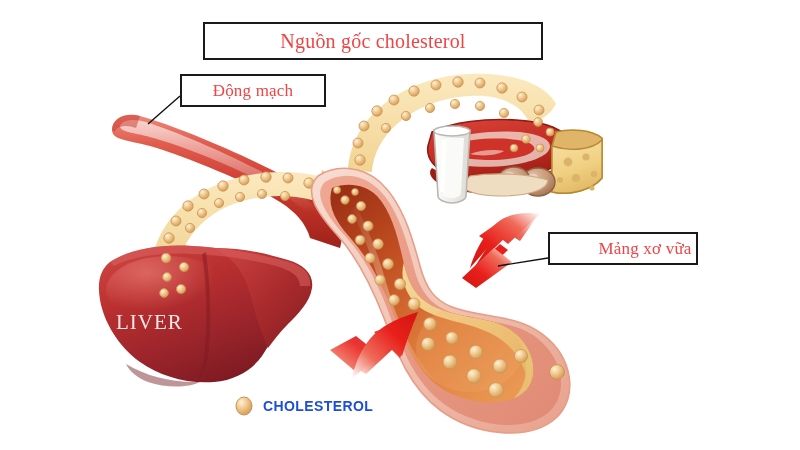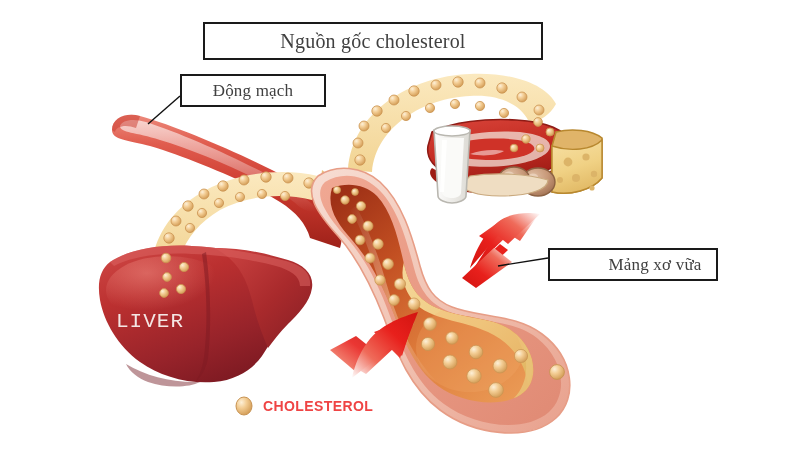--- a/index.html
+++ b/index.html
@@ -20,21 +20,21 @@
     position: absolute;
     top: 0; left: 0;
     width: 800px;
     height: 450px;
   }
   .label-box {
     position: absolute;
     box-sizing: border-box;
     border: 2px solid #1a1a1a;
     background: #ffffff;
-    color: #404040;
+    color: #ef4444;
     font-family: "Liberation Serif", serif;
     display: flex;
     align-items: center;
     justify-content: center;
     white-space: nowrap;
     letter-spacing: 0.2px;
     z-index: 30;
   }
   #title-box {
     left: 203px; top: 22px;
@@ -45,45 +45,45 @@
     left: 180px; top: 74px;
     width: 146px; height: 33px;
     font-size: 17px;
   }
   #food-label {
     left: 541px; top: 72px;
     width: 110px; height: 33px;
     font-size: 17px;
   }
   #plaque-label {
-    left: 548px; top: 248px;
-    width: 170px; height: 33px;
+    left: 548px; top: 232px;
+    width: 150px; height: 33px;
     font-size: 17px;
     padding-left: 44px;
   }
   #legend {
     position: absolute;
     left: 234px; top: 394px;
     height: 24px;
     display: flex;
     align-items: center;
     gap: 9px;
     z-index: 30;
   }
   #legend-text {
     font-family: "Liberation Sans", sans-serif;
     font-size: 14px;
     font-weight: 700;
-    color: #ef4444;
+    color: #1d4ed8;
     letter-spacing: 0.4px;
   }
   #liver-text {
     position: absolute;
     left: 116px; top: 310px;
-    font-family: Liberation Mono, monospace;
+    font-family: Liberation Serif, serif;
     font-size: 21px;
     color: #f4e6e4;
     letter-spacing: 1px;
     z-index: 20;
     pointer-events: none;
   }
 </style>
 </head>
 <body>
 

